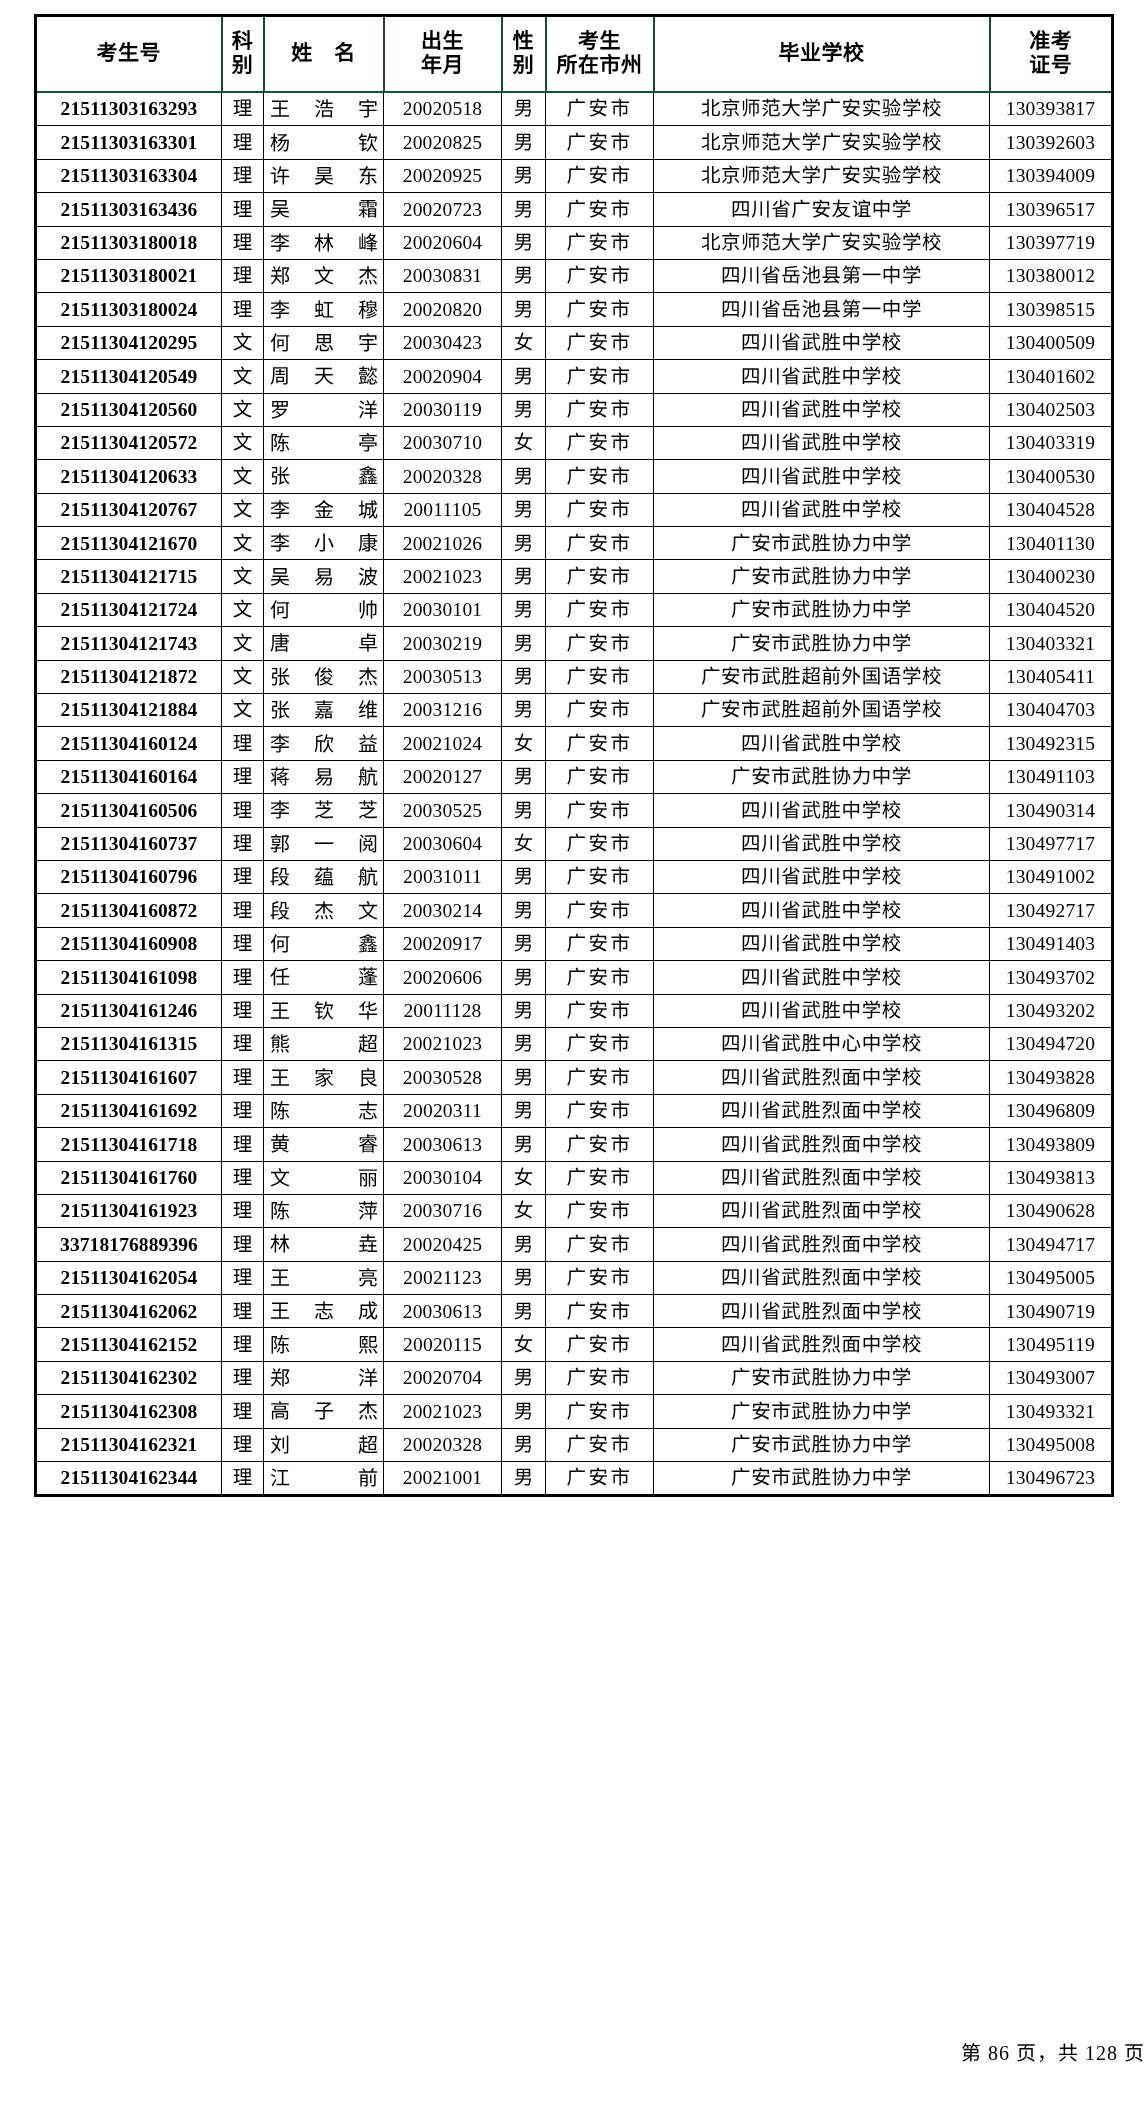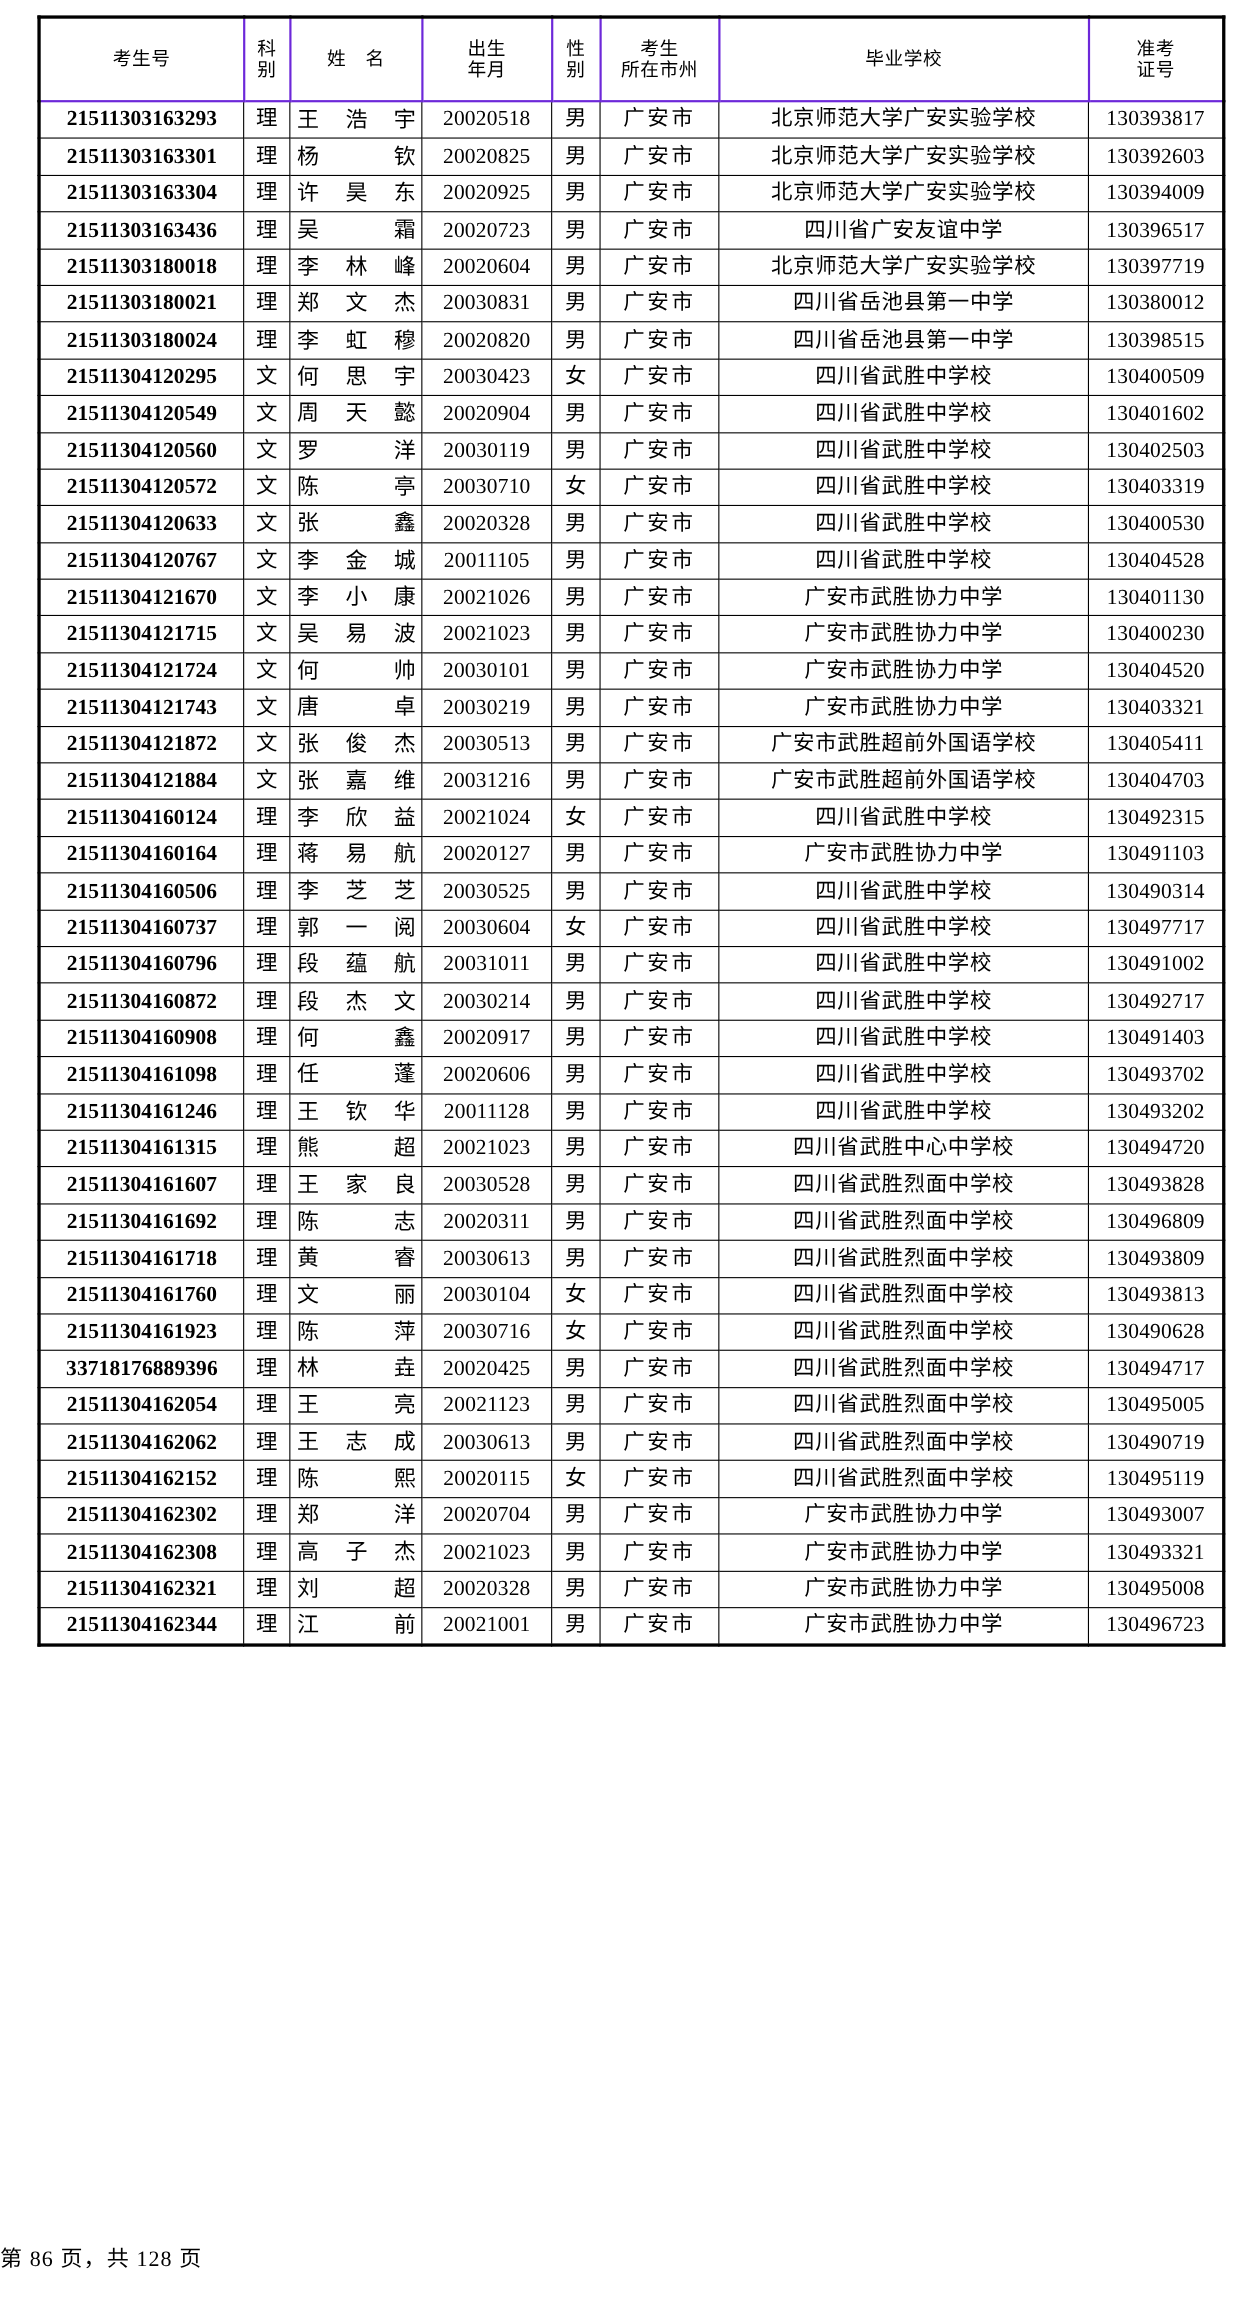--- a/index.html
+++ b/index.html
@@ -38,24 +38,24 @@
     padding: 0;
     text-align: center;
     vertical-align: middle;
     background: #fff;
     white-space: nowrap;
     overflow: hidden;
   }
 
   
   table.roster thead th {
-    border: 2px solid #6d28d9;
+    border: 2px solid #14532d;
     height: 74px;
-    font-weight: normal;
-    font-size: 17px;
+    font-weight: bold;
+    font-size: 21px;
     line-height: 1.12;
     letter-spacing: 0.5px;
   }
   table.roster tbody td {
     border: 1.6px solid #000;
     height: 32.4px;
     font-size: 19.5px;
     line-height: 1;
   }
 
@@ -107,21 +107,21 @@
     font-size: 20px;
     line-height: 1;
   }
   .name-box > span { display: inline-block; }
 
   .footer {
     position: absolute;
     left: 0;
     right: 0;
     bottom: 40px;
-    text-align: left;
+    text-align: right;
     font-size: 20px;
     letter-spacing: 1px;
     font-family: "Liberation Serif", "DejaVu Serif", serif;
   }
 </style>
 </head>
 <body>
 
 <div class="page">
 

